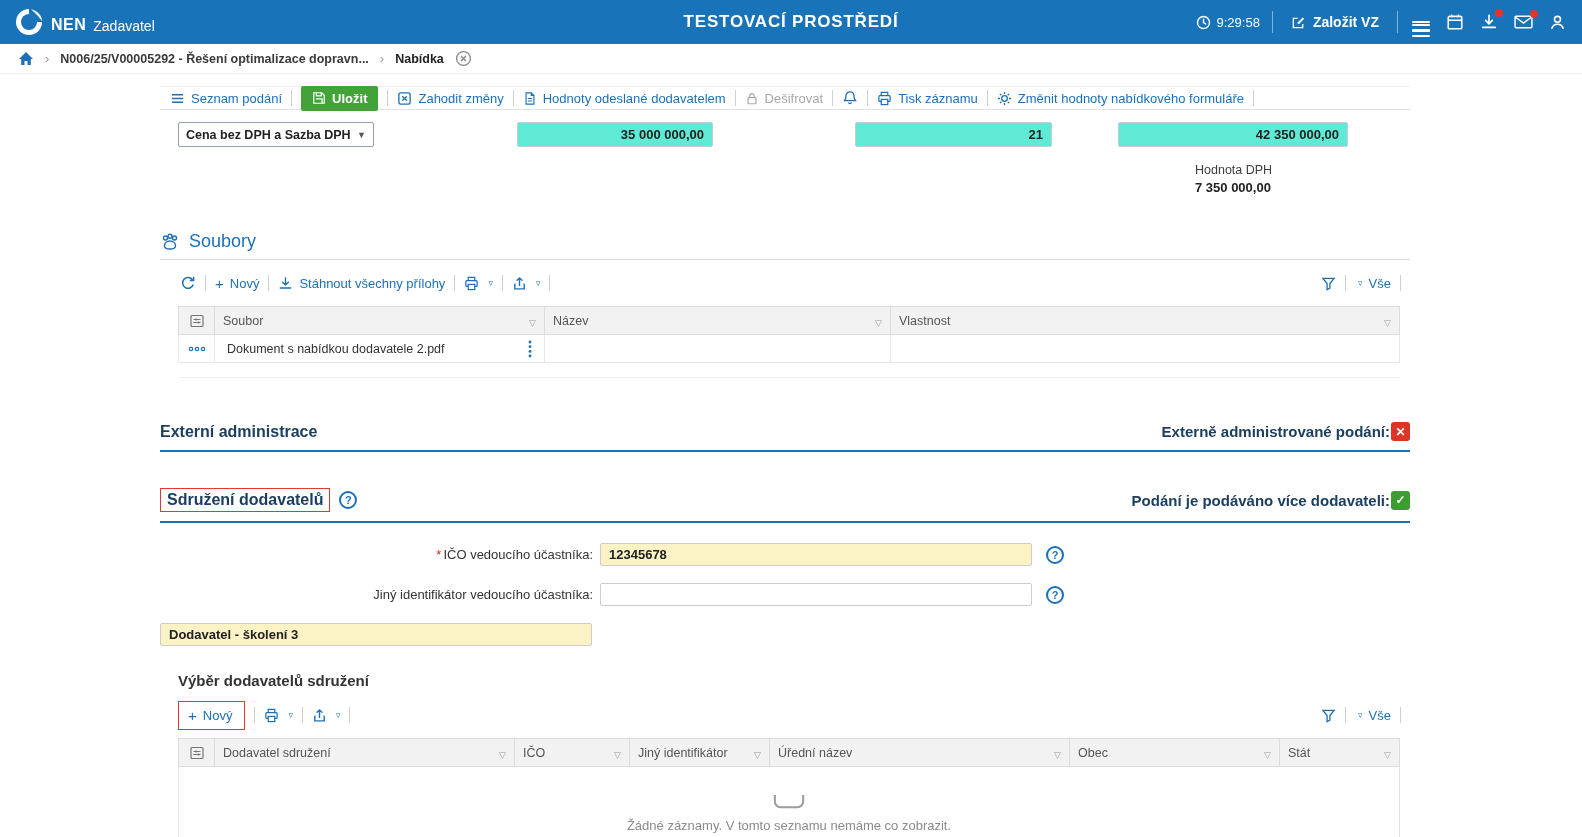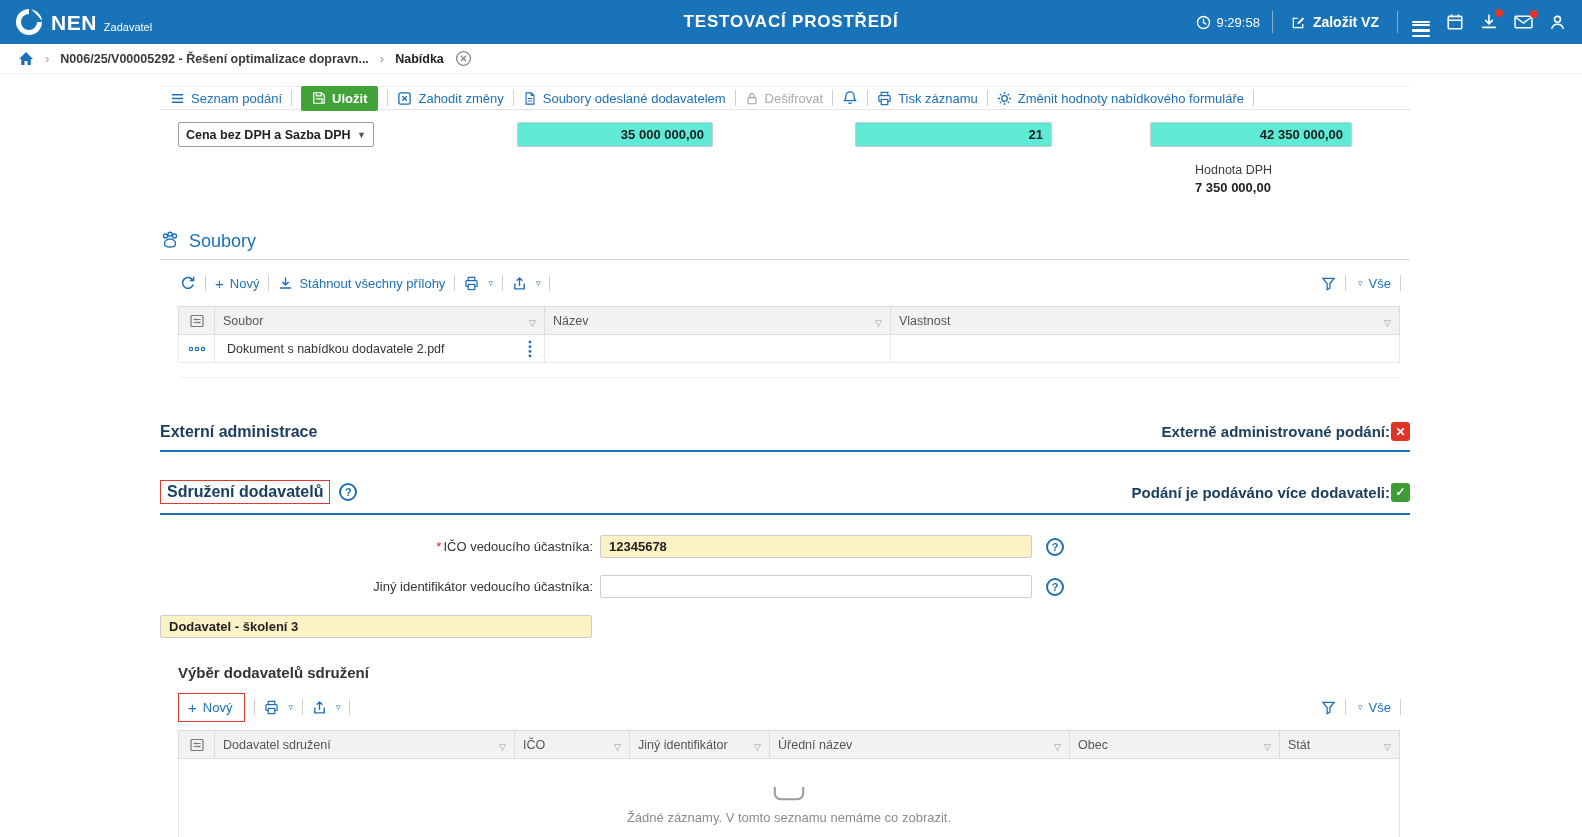--- a/index.html
+++ b/index.html
@@ -8,22 +8,22 @@
     width:1582px; height:837px; overflow:hidden;
     font-family:"Liberation Sans", sans-serif;
     background:#ffffff; color:#333;
   }
   
   .topbar {
     position:relative; height:44px; background:#1873b8; color:#fff;
     display:flex; align-items:center; padding:0 14px;
   }
   .brand { display:flex; align-items:flex-end; gap:7px; }
-  .brand-name { font-size:21px; font-weight:700; letter-spacing:.5px; line-height:1; margin-bottom:4px;}
-  .brand-role { font-size:11px; line-height:1; margin-bottom:4px; }
+  .brand-name { font-size:16px; font-weight:700; letter-spacing:.5px; line-height:1; margin-bottom:4px;}
+  .brand-role { font-size:14px; line-height:1; margin-bottom:4px; }
   .env-title {
     position:absolute; left:50%; transform:translateX(-50%);
     font-size:17px; font-weight:700; letter-spacing:.8px; white-space:nowrap;
   }
   .topbar-right { margin-left:auto; display:flex; align-items:center; gap:12px; }
   .hsep { width:1px; height:22px; background:rgba(255,255,255,.45); }
   .time-box { display:flex; align-items:center; gap:6px; font-size:13px; }
   .create-vz { display:flex; align-items:center; gap:7px; background:none; border:none;
     color:#fff; font-size:14px; font-weight:700; cursor:pointer; font-family:inherit; }
   .ibtn { position:relative; background:none; border:none; padding:2px; cursor:pointer;
@@ -64,27 +64,27 @@
     padding:0 7px; font-size:12.5px; font-weight:700; color:#222; cursor:pointer;
   }
   .select-caret { font-size:9px; color:#555; }
   .val {
     height:25px; border:1px solid #c6ccd2; border-radius:2px; background:#5eead4;
     display:flex; align-items:center; justify-content:flex-end; padding:0 8px;
     font-size:13px; font-weight:700; color:#222;
   }
   .v1 { margin-left:143px; width:196px; }
   .v2 { margin-left:142px; width:197px; }
-  .v3 { margin-left:98px; width:202px; }
+  .v3 { margin-left:66px; width:230px; }
   .vat-block { margin:16px 0 0 1035px; width:202px; }
   .vat-label { font-size:12.5px; color:#3d3d3d; }
   .vat-value { font-size:13px; font-weight:700; color:#222; margin-top:3px; }
   
   .files-title {
-    margin-top:36px; display:flex; gap:9px;
+    margin-top:36px; display:flex; align-items:center; gap:9px;
     color:#1d70b7; font-size:18px; padding-bottom:7px; border-bottom:1px solid #d9d9d9;
   }
   .list-toolbar {
     margin-top:9px; display:flex; align-items:center; padding-left:20px;
     color:#1d70b7; font-size:13px; height:28px;
   }
   .list-toolbar .right { margin-left:auto; display:flex; align-items:center; }
   .caret-small { font-size:9px; color:#1d70b7; margin-left:3px; }
   .red-box { display:flex; align-items:center; gap:6px; border:1px solid #e03a2f;
     padding:5px 12px 5px 9px; cursor:pointer; }
@@ -103,21 +103,21 @@
   .fc { float:right; color:#9a9a9a; font-size:9px; margin-top:4px; cursor:pointer; }
   .cell-flex { display:flex; align-items:center; justify-content:space-between; }
   tr.filler td { border-left:none; border-right:none; border-top:none;
     border-bottom:1px solid #efefef; height:15px; }
   
   .section-bar {
     display:flex; align-items:center; justify-content:space-between;
     padding-bottom:9px; border-bottom:2px solid #1a6fb5;
   }
   .section-bar.extern { margin-top:44px; }
-  .section-bar.consortium { margin-top:28px;text-align:center; }
+  .section-bar.consortium { margin-top:36px;text-align:center; }
   .sec-title { font-size:16px; font-weight:700; color:#1c3f60; }
   .sec-left { display:flex; align-items:center; gap:9px; }
   .sec-right { display:flex; align-items:center; gap:1px; font-size:15px; font-weight:700; color:#1c3f60; }
   .red-outline { border:1px solid #e03a2f; padding:2px 6px; }
   .flag { width:19px; height:19px; border-radius:3px; display:flex; align-items:center;
     justify-content:center; color:#fff; font-size:12px; font-weight:700; cursor:pointer; }
   .flag.red { background:#de3425; }
   .flag.green { background:#3f9c35; }
   .help {
     width:18px; height:18px; border-radius:50%; border:2px solid #1d70b7; color:#1d70b7;
@@ -255,21 +255,21 @@
         <path d="M5.6 5.6 L10.4 10.4 M10.4 5.6 L5.6 10.4" stroke="#1d70b7" stroke-width="1.4"></path>
       </svg>
       <span>Zahodit změny</span>
     </span>
     <span class="tb-sep"></span>
     <span class="tb-item">
       <svg width="14" height="15" viewBox="0 0 16 16">
         <path d="M3.5 1.5 H9.5 L12.5 4.5 V14.5 H3.5 Z" fill="none" stroke="#1d70b7" stroke-width="1.3"></path>
         <path d="M9.5 1.5 V4.5 H12.5 M5.5 8 H10.5 M5.5 10.8 H10.5" fill="none" stroke="#1d70b7" stroke-width="1.3"></path>
       </svg>
-      <span>Soubory odeslané dodavatelem</span>
+      <span>Hodnoty odeslané dodavatelem</span>
     </span>
     <span class="tb-sep"></span>
     <span class="tb-item disabled">
       <svg width="14" height="15" viewBox="0 0 16 16">
         <rect x="3.5" y="7" width="9" height="7" rx="1" fill="none" stroke="#a8a8a8" stroke-width="1.4"></rect>
         <path d="M5.5 7 V5 A2.5 2.5 0 0 1 10.5 5 V7" fill="none" stroke="#a8a8a8" stroke-width="1.4"></path>
       </svg>
       <span>Dešifrovat</span>
     </span>
     <span class="tb-sep"></span>

